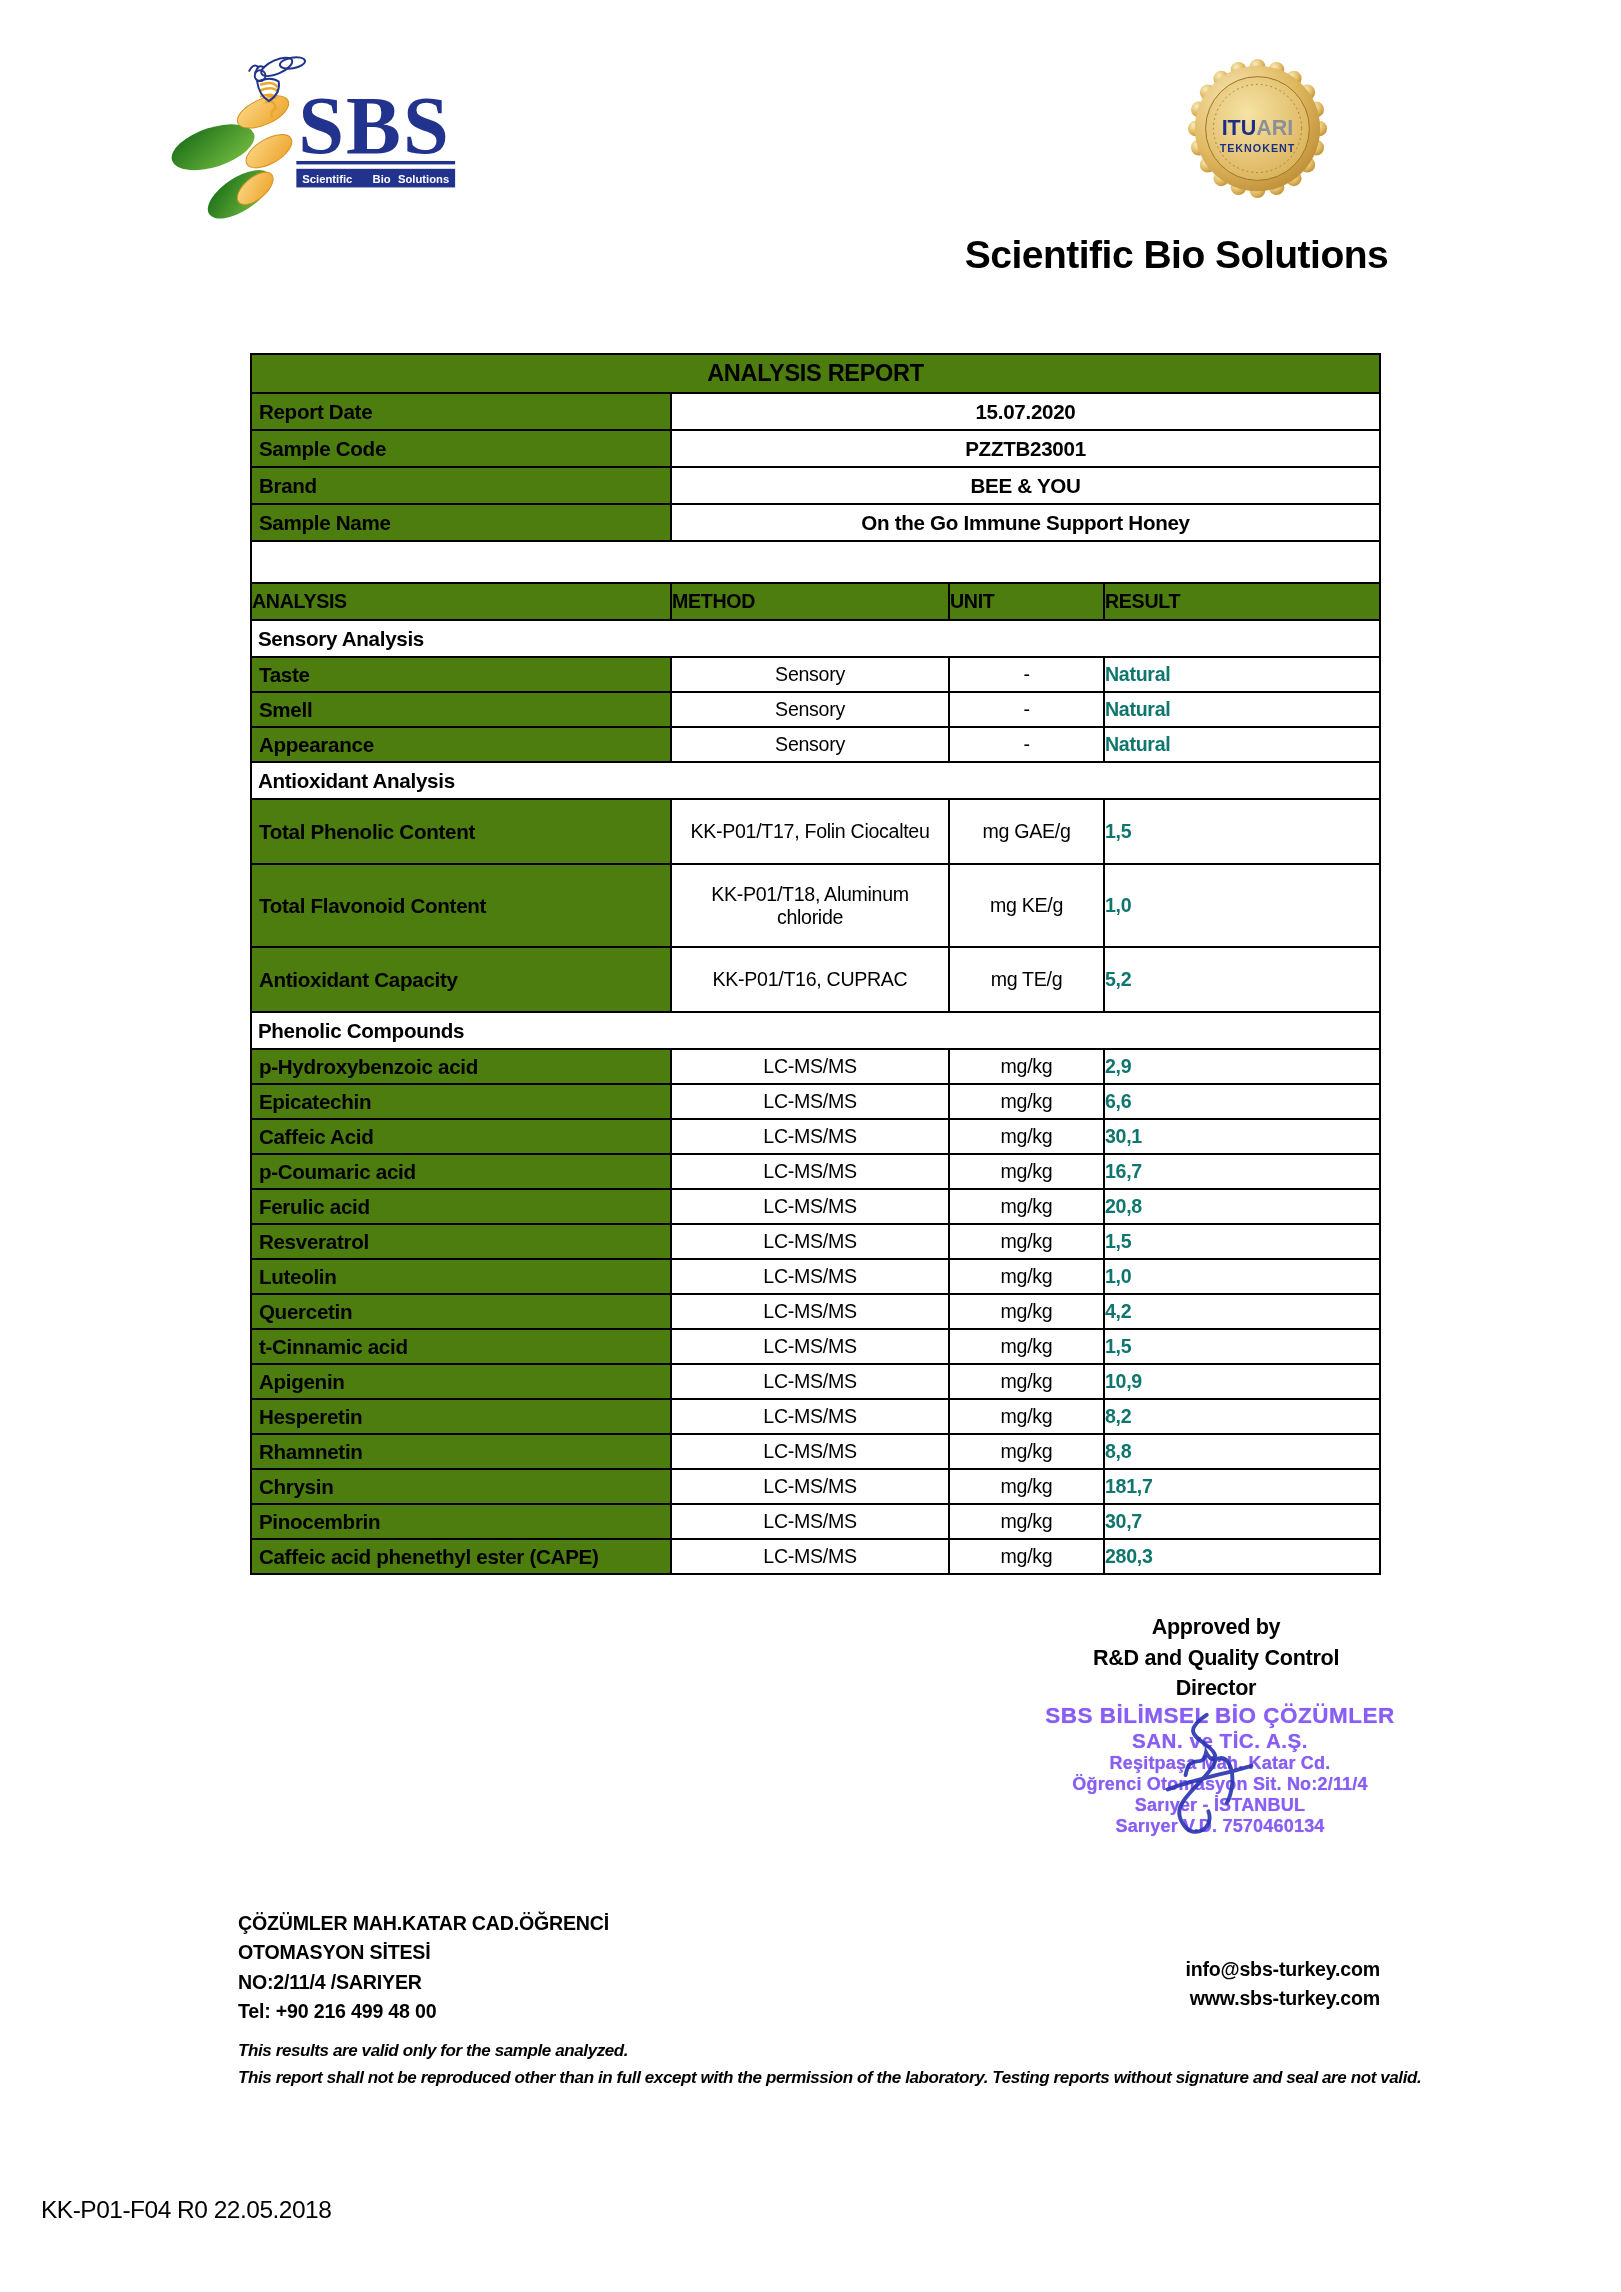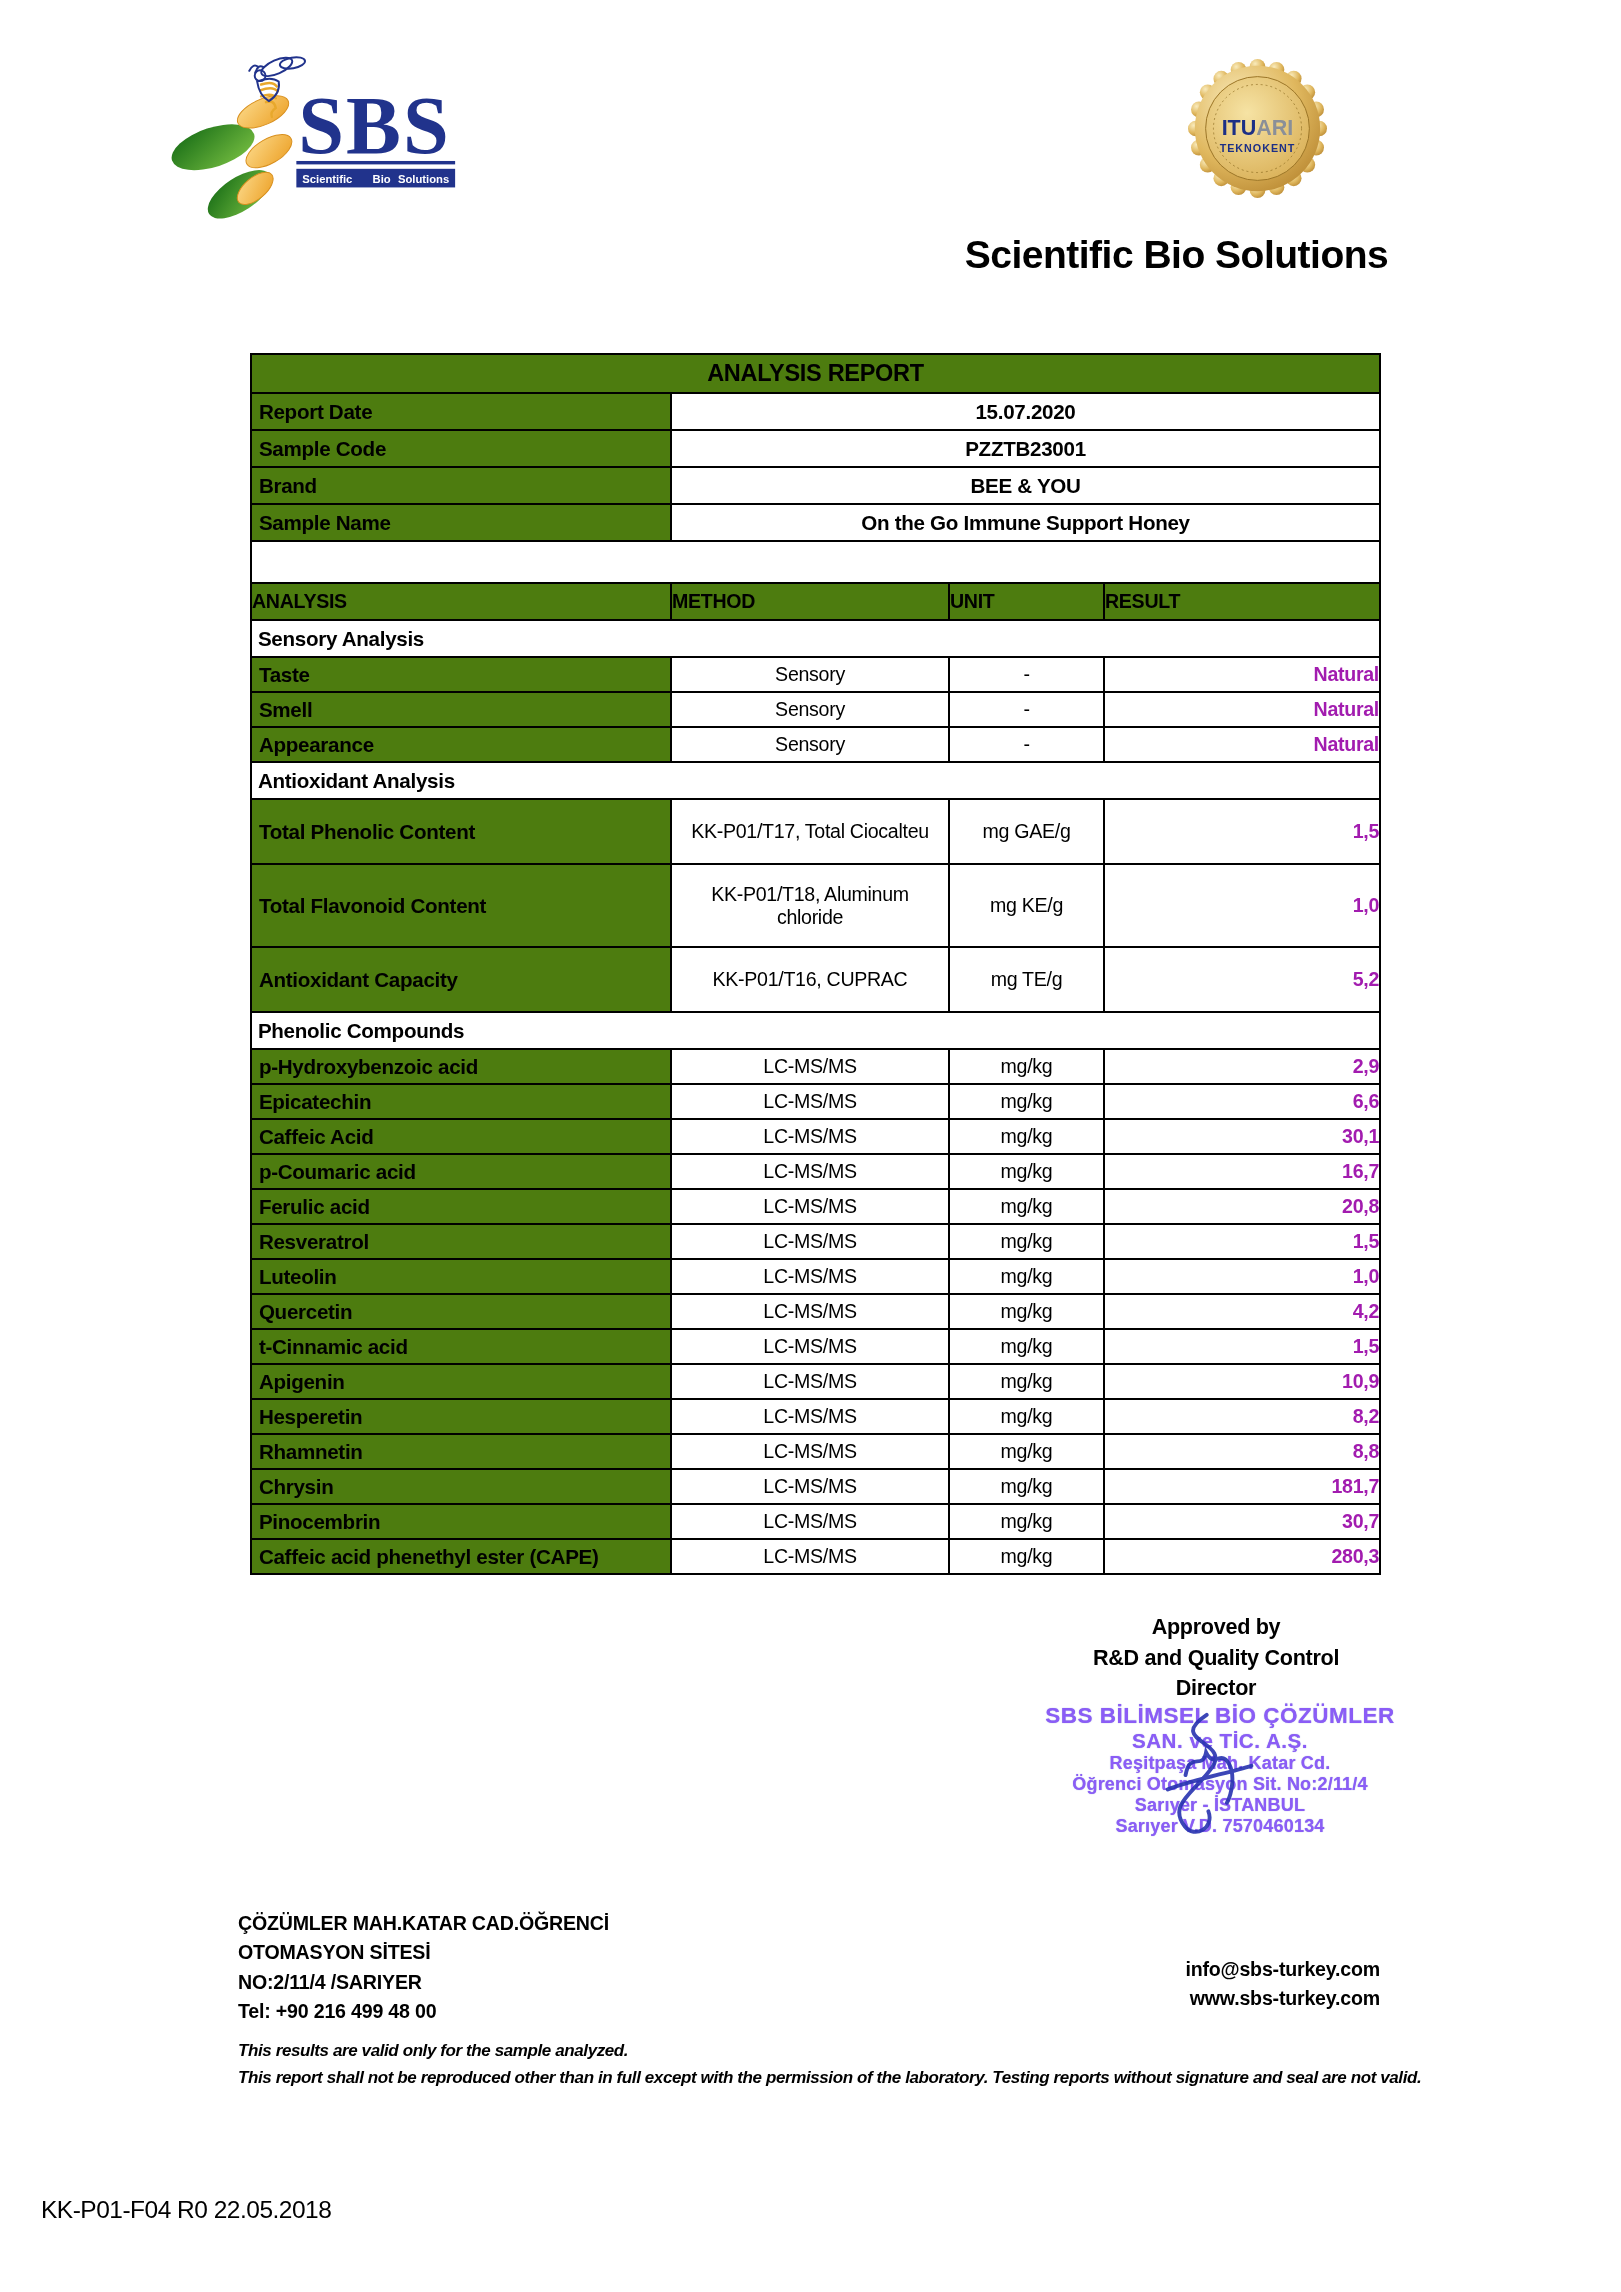--- a/index.html
+++ b/index.html
@@ -25,21 +25,21 @@
   table.report td { border:2px solid #000; overflow:hidden; }
   td.gray { background:#4d7c0f; }
   td.title-cell { font-size:23.5px; font-weight:bold; text-align:center; height:39px; letter-spacing:-0.3px; }
   td.info-label, td.analysis-cell { font-size:20.6px; font-weight:bold; text-align:left; padding-left:6.9px; letter-spacing:-0.3px; }
   td.info-value { font-size:20.6px; font-weight:bold; text-align:center; letter-spacing:-0.3px; }
   td.empty-cell { border-left:2.9px solid #000; border-right:2.9px solid #000; border-top:2px solid #000; border-bottom:2.9px solid #000; }
   td.col-header { font-size:19.6px; font-weight:bold; text-align:left; letter-spacing:-0.3px; }
   td.section-cell { font-size:20.6px; font-weight:bold; text-align:left; padding-left:5.9px; letter-spacing:-0.3px;border-radius:15px; }
   td.method-cell { font-size:19.6px; text-align:center; letter-spacing:-0.3px; padding:0 13.7px; }
   td.unit-cell { font-size:19.6px; text-align:center; letter-spacing:-0.3px; }
-  td.result-cell { font-size:19.6px; font-weight:bold; text-align:right; color:#a21caf; letter-spacing:-0.3px; }
+  td.result-cell { font-size:19.6px; font-weight:bold; text-align:left; color:#0f766e; letter-spacing:-0.3px; }
   tr.r-info { height:37px; }
   tr.r-empty { height:42px; }
   tr.r-head { height:37px; }
   tr.r-sec { height:37px; }
   tr.r-std { height:35px; }
   tr.r-tall { height:65px; }
   tr.r-xtall { height:83px; }
   
   .approval {
     position:absolute; left:1010px; top:1612px; width:412px; text-align:center;
@@ -222,21 +222,21 @@
           <td class="analysis-cell gray">Appearance</td>
           <td class="method-cell">Sensory</td>
           <td class="unit-cell">-</td>
           <td class="result-cell">Natural</td>
         </tr>
         <tr class="r-sec">
           <td class="section-cell" colspan="4">Antioxidant Analysis</td>
         </tr>
         <tr class="r-tall">
           <td class="analysis-cell gray">Total Phenolic Content</td>
-          <td class="method-cell">KK-P01/T17, Total Ciocalteu</td>
+          <td class="method-cell">KK-P01/T17, Folin Ciocalteu</td>
           <td class="unit-cell">mg GAE/g</td>
           <td class="result-cell">1,5</td>
         </tr>
         <tr class="r-xtall">
           <td class="analysis-cell gray">Total  Flavonoid Content</td>
           <td class="method-cell">KK-P01/T18, Aluminum chloride</td>
           <td class="unit-cell">mg KE/g</td>
           <td class="result-cell">1,0</td>
         </tr>
         <tr class="r-tall">

